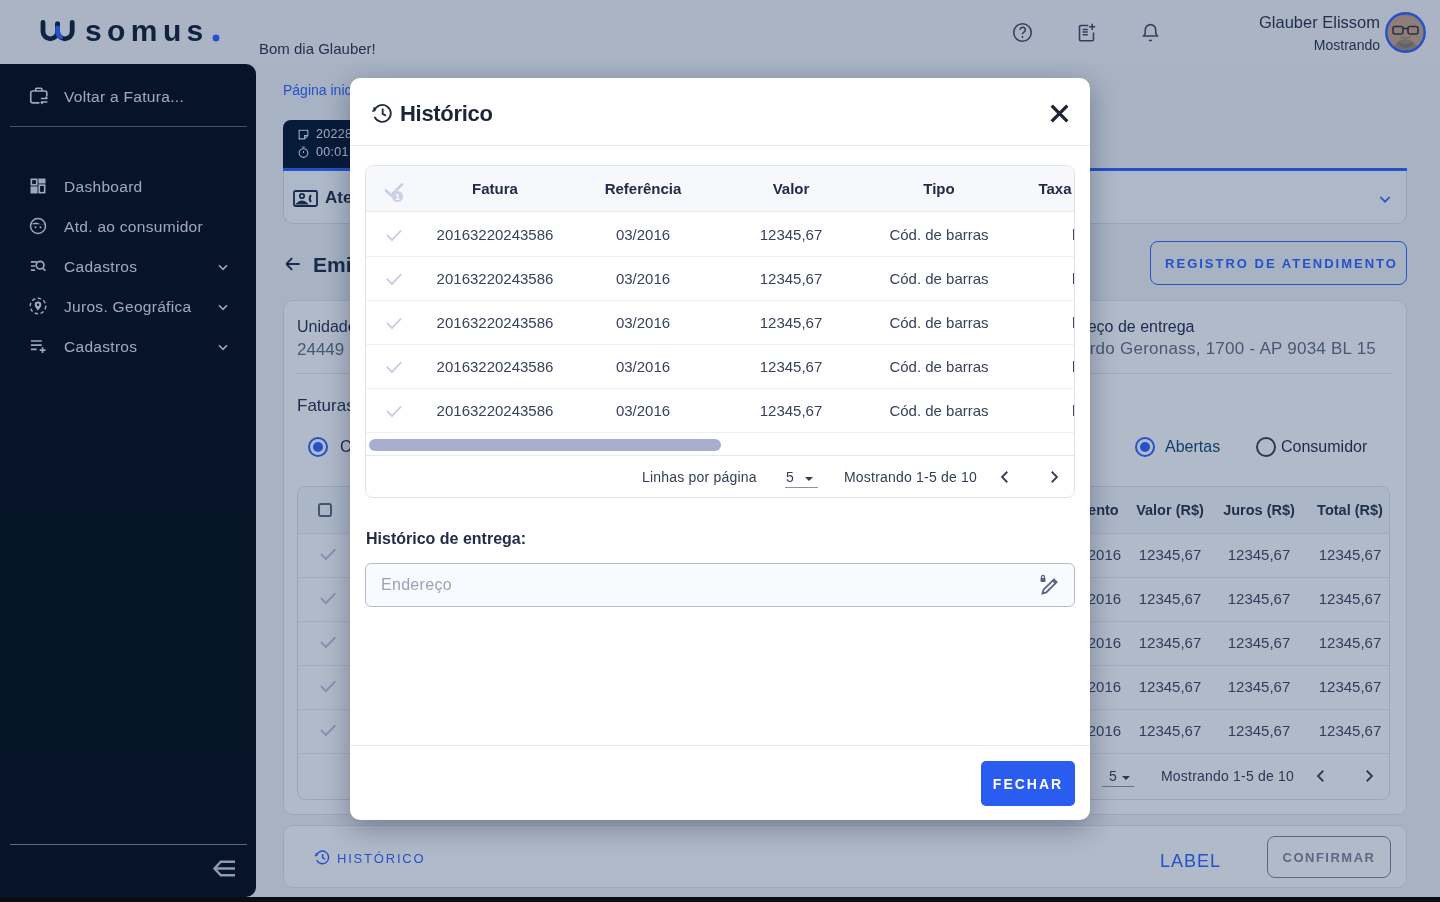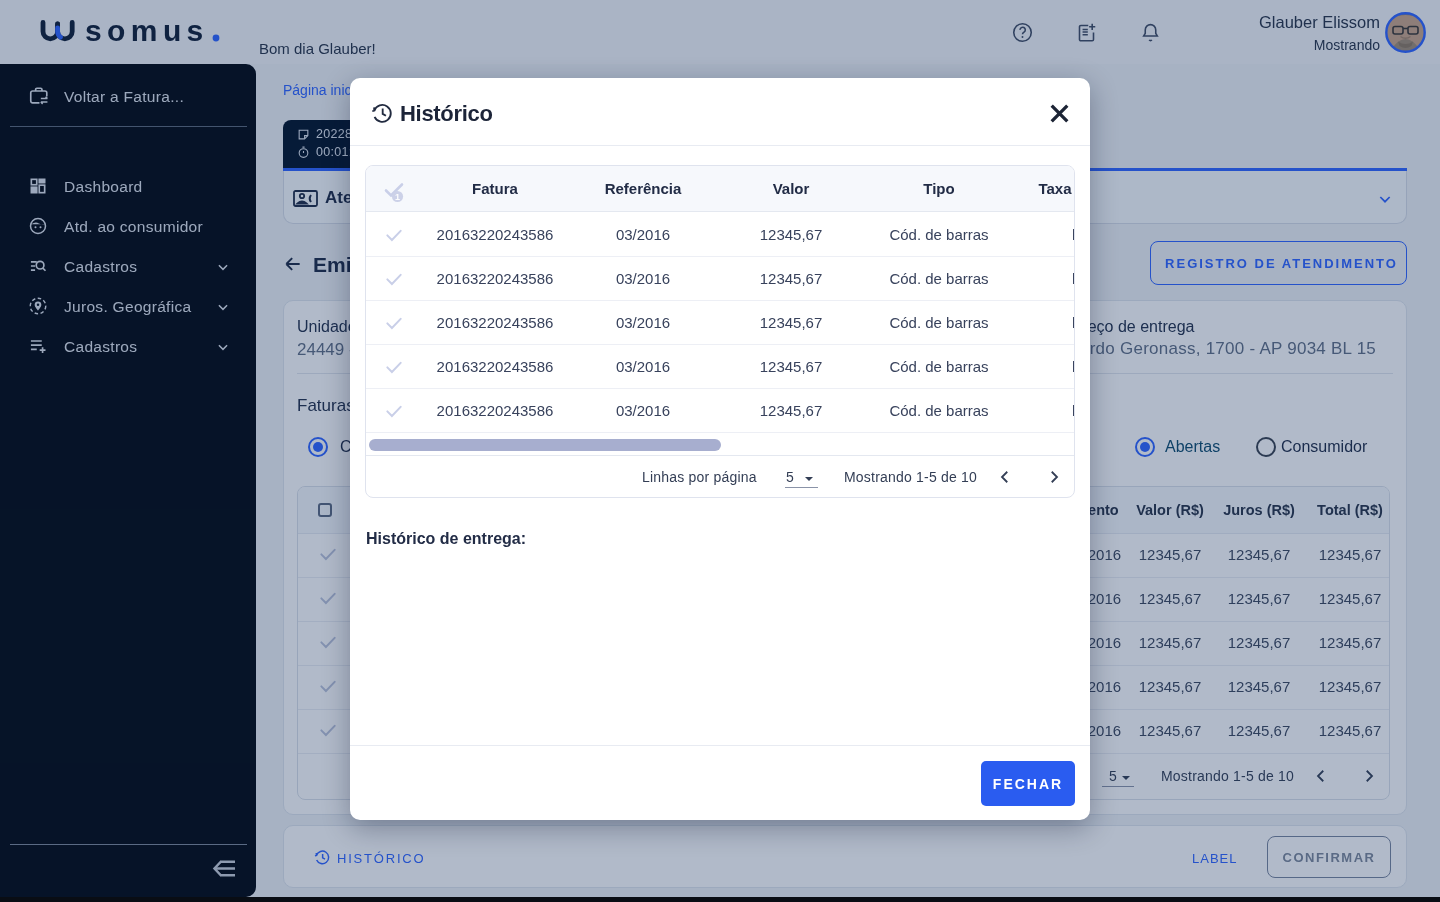--- a/index.html
+++ b/index.html
@@ -308,21 +308,21 @@
 
 <div class="a card" style="left:283px;top:825px;width:1124px;height:63px;z-index:1"></div>
 <div class="a" style="left:314px;top:849px;z-index:2">
     <svg width="17" height="17" viewBox="0 0 25 25" fill="none" stroke="#2e63ff" stroke-width="2.2">
       <path d="M3.9 16.1 A9.2 9.2 0 1 0 3.6 9.4"></path>
       <path d="M1.4 10.1 L3.6 9.4 L3.3 5.9" stroke-width="2.1"></path>
       <path d="M12.7 7.2V12.9l3.5 2.1"></path>
     </svg>
   </div>
 <div class="a blue bold" style="left:337px;top:851px;font-size:13px;letter-spacing:1.8px;z-index:2">HISTÓRICO</div>
-<div class="a blue bold" style="left:1192px;top:851px;font-size:13px;letter-spacing:1px;z-index:2">LABEL</div>
+<div class="a blue bold" style="left:1160px;top:851px;font-size:18px;letter-spacing:1px;z-index:2">LABEL</div>
 <div class="a" style="left:1267px;top:836px;width:124px;height:42px;border:1px solid #77839c;border-radius:8px;z-index:2;display:flex;align-items:center;justify-content:center;font-weight:bold;font-size:13px;letter-spacing:1.5px;color:#7c879a">CONFIRMAR</div>
 <div class="a blackstrip"></div>
 
 <div class="a ov"></div>
 
 <div class="a modal">
   <svg style="position:absolute;left:21px;top:24px" width="23" height="23" viewBox="0 0 25 25" fill="none" stroke="#222b40" stroke-width="2">
       <path d="M3.9 16.1 A9.2 9.2 0 1 0 3.6 9.4"></path>
       <path d="M1.4 10.1 L3.6 9.4 L3.3 5.9" stroke-width="1.9" fill="none"></path>
       <path d="M3.6 9.4 L1 9 M3.6 9.4 L4.2 12.3" stroke-width="0"></path>
@@ -411,15 +411,24 @@
       <svg style="position:absolute;left:630px;top:12px" width="18" height="18" viewBox="0 0 24 24" fill="none" stroke="#333e55" stroke-width="2.4">
           <path d="M15 5l-7 7 7 7"></path>
         </svg>
       <svg style="position:absolute;left:679px;top:12px" width="18" height="18" viewBox="0 0 24 24" fill="none" stroke="#333e55" stroke-width="2.4">
           <path d="M9 5l7 7-7 7"></path>
         </svg>
     </div>
   </div>
 
   <div style="position:absolute;left:16px;top:452px;font-size:16px;font-weight:bold;color:#222c46">Histórico de entrega:</div>
+  <div style="position:absolute;left:15px;top:485px;width:710px;height:44px;background:#f8fafd;border:1px solid #b8bfd3;border-radius:6px">
+    <span style="position:absolute;left:15px;top:12px;font-size:16px;color:#9ba3b8;letter-spacing:.3px">Endereço</span>
+    <svg style="position:absolute;left:671px;top:10px" width="24" height="24" viewBox="0 0 24 24" fill="none" stroke="#5a617a">
+        <path d="M19.6 8.1 9.3 18.4l-3.8 1 1-3.8L16.9 5.4z" stroke-width="1.8"></path>
+        <path d="M15.7 6.6l2.6 2.6" stroke-width="1.6"></path>
+        <rect x="3.5" y="4" width="5" height="4" rx="0.8" fill="#5a617a" stroke="none"></rect>
+        <path d="M4.5 4V2.9a1.5 1.5 0 0 1 3 0V4" stroke-width="1.3"></path>
+      </svg>
+  </div>
   <div style="position:absolute;left:0;top:667px;width:740px;height:1px;background:#e8ebf2"></div>
   <div style="position:absolute;left:631px;top:683px;width:94px;height:45px;background:#2a5cf0;border-radius:5px;display:flex;align-items:center;justify-content:center;color:#fff;font-weight:bold;font-size:14px;letter-spacing:2px">FECHAR</div>
 </div>
 
 </body></html>

